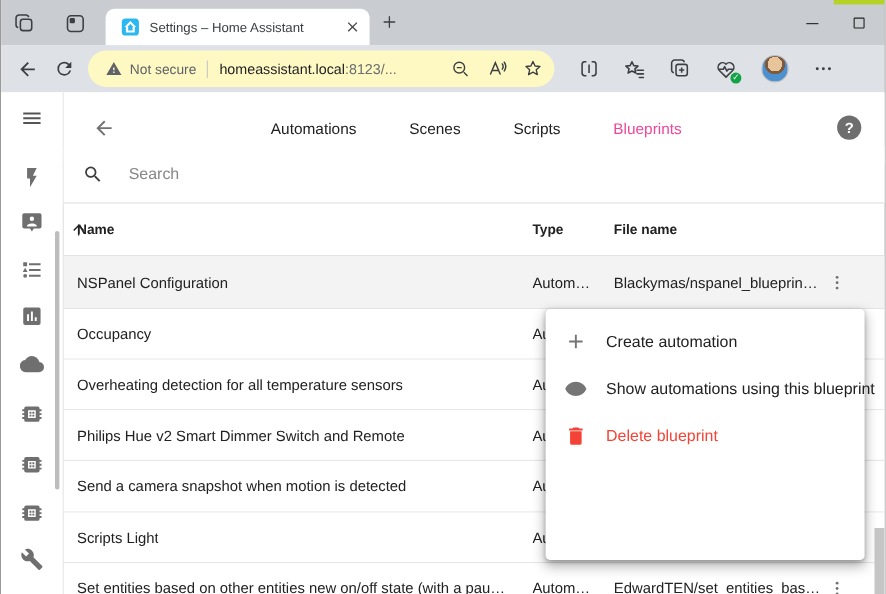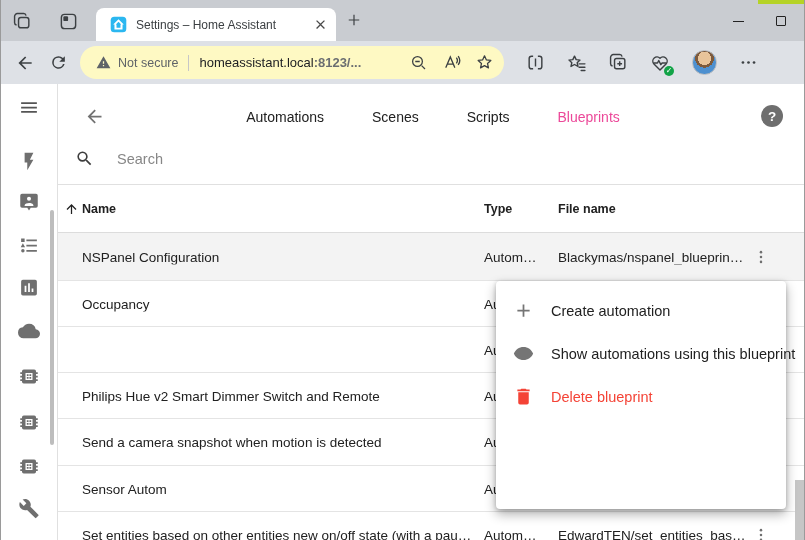--- a/index.html
+++ b/index.html
@@ -20,21 +20,21 @@
   .win-max i { display:block; width:10px; height:10px; border:1.4px solid #222; border-radius:1px; }
 
   .toolbar { position:absolute; left:0; top:41px; width:805px; height:43px; background:#dee1e6;
              display:flex; align-items:center; }
   .nav-ic { color:#3c4043; margin-left:14px; cursor:pointer; }
   .addressbar { margin-left:12px; width:424px; height:33px; background:#fef9c3; border-radius:17px;
                 display:flex; align-items:center; padding:0 10px 0 16px; }
   .sec-label { font-size:12.5px; color:#5f6368; margin-left:7px; white-space:nowrap; }
   .ab-sep { width:1px; height:16px; background:#c7c7c7; margin:0 10px; }
   .url { font-size:13px; color:#202124; white-space:nowrap; overflow:hidden; flex:1; }
-  .url .suffix { color:#6b6e71;font-weight:bold; }
+  .url .suffix { color:#6b6e71; }
   .pill-ic { color:#3c4043; margin-left:14px; cursor:pointer; flex:none; }
   .tb-ic { color:#3c4043; margin-left:22px; cursor:pointer; position:relative; }
   .avatar { width:25px; height:25px; border-radius:50%; margin-left:22px; cursor:pointer;
             background: radial-gradient(circle at 50% 32%, #e8c49a 0 34%, #7d5a3c 34% 48%, #4d90d0 48% 100%);
             border:1px solid #b9bcc0; }
   .check-badge { position:absolute; right:-4px; bottom:-3px; width:10px; height:10px; border-radius:50%;
                  background:#12a347; color:#fff; font-size:8px; line-height:10px; text-align:center; }
 
   
   .app { position:absolute; left:0; top:84px; width:805px; height:456px; background:#fff; overflow:hidden; }
@@ -58,21 +58,21 @@
                border-bottom:1px solid #e0e0e0; display:flex; align-items:center;gap:10px; }
   .search-ic { color:#3d3d3d; margin-left:17px; }
   .search-input { border:none; outline:none; flex:1; margin-left:13px; font-size:14.5px; color:#212121;
                   font-family:"Liberation Sans", sans-serif; background:transparent; }
   .search-input::placeholder { color:#878787; opacity:1; }
 
   .thead { position:absolute; left:57px; top:101px; width:748px; height:48px; border-bottom:1px solid #dcdcdc;
            font-size:12.5px; font-weight:bold; color:#212121; }
   .thead .col, .trow .col { position:absolute; top:50%; transform:translateY(-50%); white-space:nowrap; }
   .col-sort { left:6px; color:#212121; cursor:pointer; }
-  .col-name { left:24px; }
+  .col-name { left:12px; }
   .thead .col-name { cursor:pointer; }
   .col-type { left:426px; }
   .col-file { left:500px; }
 
   .tbody { position:absolute; left:57px; top:149px; width:748px; height:307px; }
   .trow { position:relative; width:100%; border-bottom:1px solid #e4e4e4; background:#fff;
           font-size:13.5px; color:#212121; cursor:pointer; }
   .trow.selected { background:#f3f3f3; }
   .trow .col { overflow:hidden; text-overflow:ellipsis; }
   .trow .col-name { max-width:395px; }
@@ -324,20 +324,21 @@
       <span class="col col-file"></span>
       <span class="row-dots">
           <svg width="18" height="18" viewBox="0 0 24 24" fill="currentColor">
             <circle cx="12" cy="5.5" r="1.7"></circle>
             <circle cx="12" cy="12" r="1.7"></circle>
             <circle cx="12" cy="18.5" r="1.7"></circle>
           </svg>
         </span>
     </div>
     <div class="trow" style="height:46px;">
+      <span class="col col-name">Overheating detection for all temperature sensors</span>
       <span class="col col-type">Autom…</span>
       <span class="col col-file"></span>
       <span class="row-dots">
           <svg width="18" height="18" viewBox="0 0 24 24" fill="currentColor">
             <circle cx="12" cy="5.5" r="1.7"></circle>
             <circle cx="12" cy="12" r="1.7"></circle>
             <circle cx="12" cy="18.5" r="1.7"></circle>
           </svg>
         </span>
     </div>
@@ -359,21 +360,21 @@
       <span class="col col-file"></span>
       <span class="row-dots">
           <svg width="18" height="18" viewBox="0 0 24 24" fill="currentColor">
             <circle cx="12" cy="5.5" r="1.7"></circle>
             <circle cx="12" cy="12" r="1.7"></circle>
             <circle cx="12" cy="18.5" r="1.7"></circle>
           </svg>
         </span>
     </div>
     <div class="trow" style="height:46px;">
-      <span class="col col-name">Sensor Autom</span>
+      <span class="col col-name">Scripts Light</span>
       <span class="col col-type">Autom…</span>
       <span class="col col-file"></span>
       <span class="row-dots">
           <svg width="18" height="18" viewBox="0 0 24 24" fill="currentColor">
             <circle cx="12" cy="5.5" r="1.7"></circle>
             <circle cx="12" cy="12" r="1.7"></circle>
             <circle cx="12" cy="18.5" r="1.7"></circle>
           </svg>
         </span>
     </div>

